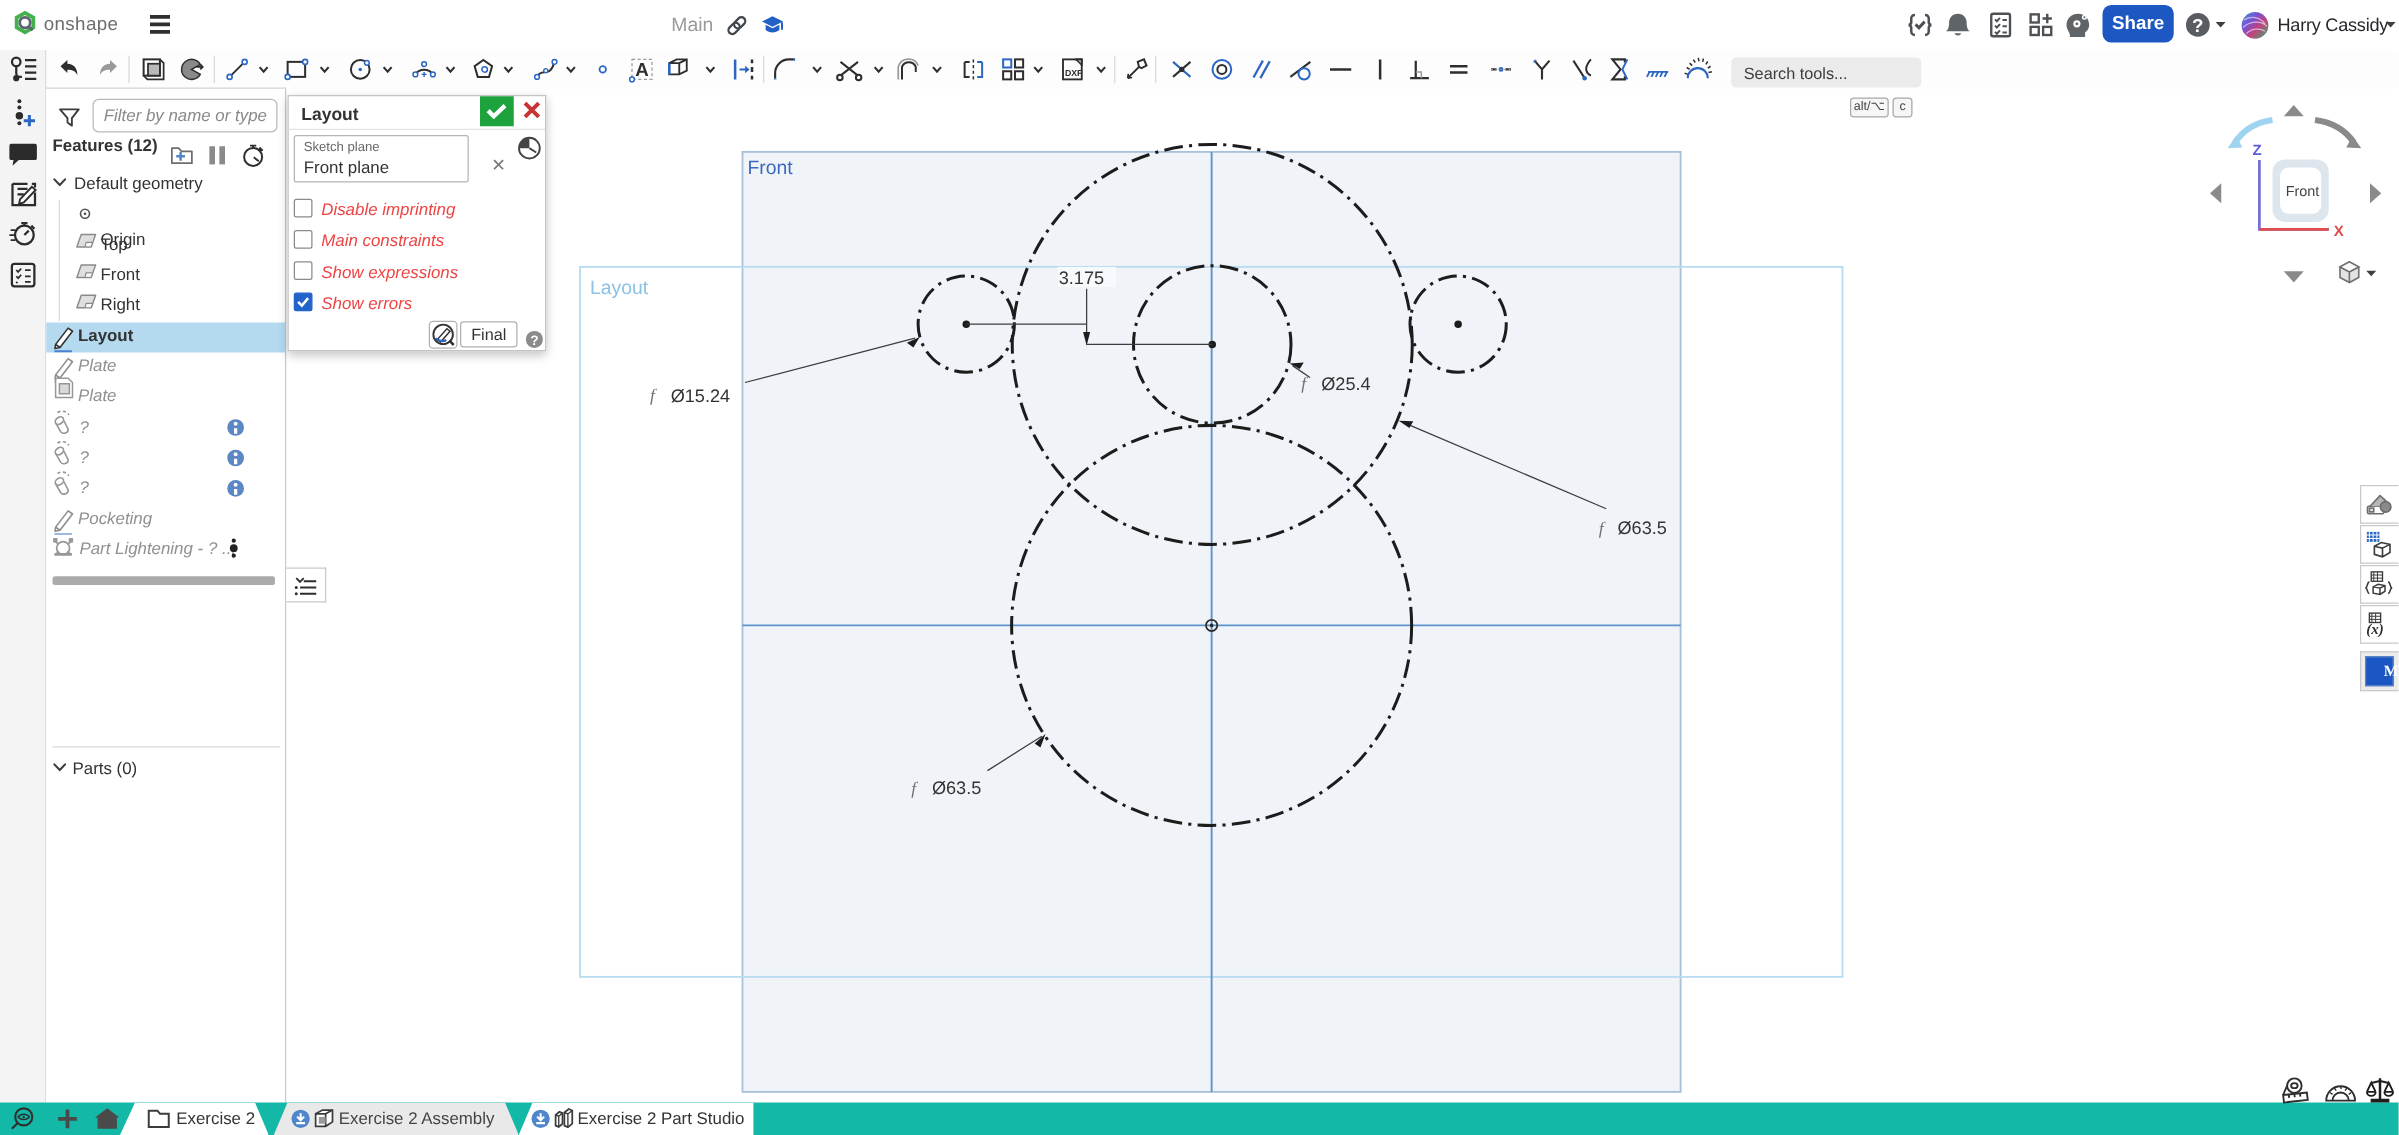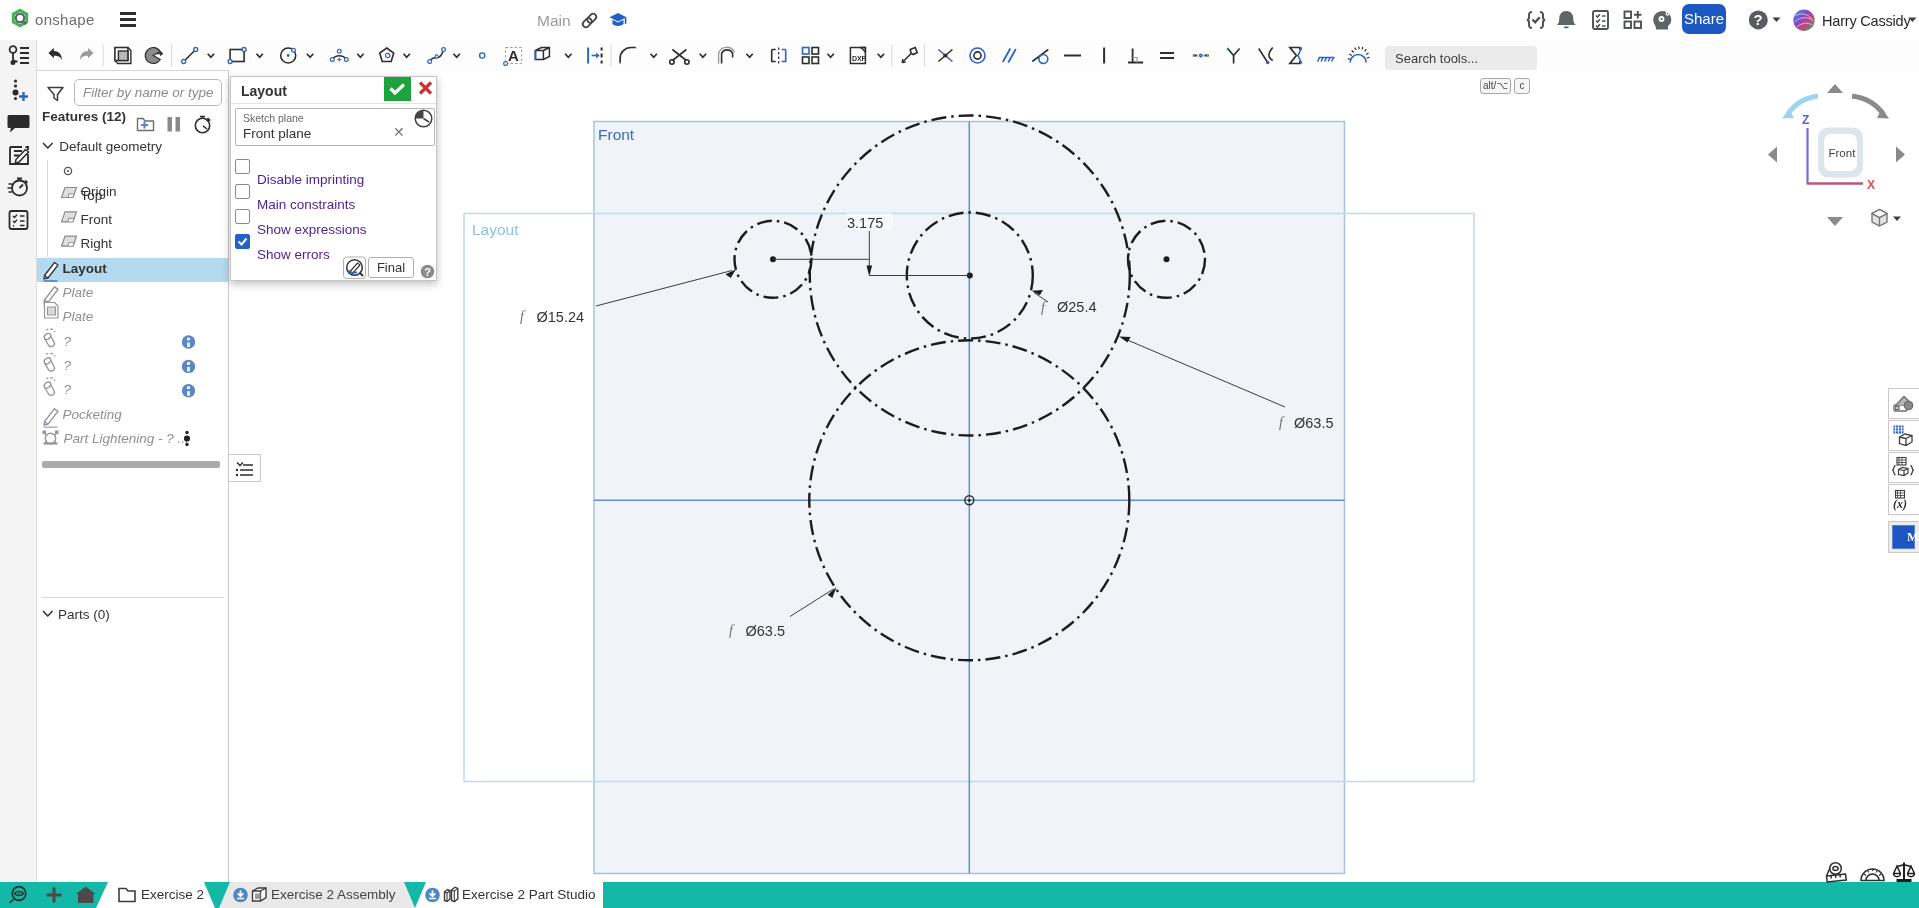--- a/index.html
+++ b/index.html
@@ -5,21 +5,21 @@
 * { margin:0; padding:0; box-sizing:border-box; }
 html,body { width:1919px; height:908px; overflow:hidden; background:#fff;
   font-family:"Liberation Sans", sans-serif; }
 #page { position:relative; width:1919px; height:908px; }
 
 #topbar { position:absolute; left:0; top:0; width:1919px; height:40px; background:#fff; }
 #doctitle { position:absolute; left:147px; top:7px; font-size:20px; font-weight:bold; color:#24262a; letter-spacing:-0.3px;}
 #main-lab { position:absolute; left:537px; top:12px; font-size:15.5px; color:#9a9a9a; }
 #onshape-word { position:absolute; left:35px; top:11px; font-size:15px; color:#6d6d6d; letter-spacing:0.3px;}
 #username { position:absolute; left:1822px; top:13px; font-size:14.5px; color:#26282c; white-space:nowrap; letter-spacing:-0.2px; }
-#sharebtn { position:absolute; left:1682px; top:4px; width:44px; height:30px; background:#1d58c2; border-radius:7px; color:#fff; font-size:15px; font-weight:normal; text-align:center; line-height:30px; }
+#sharebtn { position:absolute; left:1682px; top:4px; width:57px; height:30px; background:#1d58c2; border-radius:7px; color:#fff; font-size:15px; font-weight:bold; text-align:center; line-height:30px; }
 
 #toolbar { position:absolute; left:0; top:40px; width:1919px; height:31px; background:#fdfdfd; }
 #tbline { position:absolute; left:37px; top:70px; width:192px; height:1px; background:#d5d5d5; }
 #searchbox { position:absolute; left:1385px; top:46px; width:152px; height:24px; background:#ebebeb; border-radius:4px; }
 #searchbox span.t { position:absolute; left:10px; top:5px; font-size:13px; color:#3c3c3c; }
 .key { position:absolute; top:4px; height:16px; border:1px solid #a8a8a8; border-radius:3px; background:#f6f6f6; font-size:10px; color:#444; text-align:center; line-height:14px;margin-top:28px; }
 
 #strip { position:absolute; left:0; top:40px; width:37px; height:842px; background:#f4f4f4; border-right:1px solid #dcdcdc; }
 
 #fpanel { position:absolute; left:37px; top:71px; width:192px; height:811px; background:#fff; border-right:1px solid #c9c9c9; }
@@ -28,27 +28,27 @@
 .fhead { position:absolute; left:5px; top:38px; font-size:13.5px; font-weight:bold; color:#333; }
 .frow { position:absolute; left:0; width:192px; height:24px; font-size:13.5px; color:#333; }
 .frow .txt { position:absolute; top:4px; }
 .gray { color:#909090; font-style:italic; }
 #selrow { position:absolute; left:0; top:187px; width:191px; height:24px; background:#b5daf0; }
 
 #dlg { position:absolute; left:230px; top:76px; width:207px; height:205px; background:#fff; border:1px solid #c4c4c4; box-shadow:0 3px 8px rgba(0,0,0,0.25); }
 #dlg .title { position:absolute; left:10px; top:6px; font-size:14px; font-weight:bold; color:#333; }
 #dlg .okbtn { position:absolute; left:153px; top:0px; width:27px; height:24px; background:#1da23d; }
 #dlg .hline { position:absolute; left:0; top:26px; width:205px; height:1px; background:#e3e3e3; }
-#dlg .spbox { position:absolute; left:4px; top:31px; width:200px; height:38px; border:1px solid #b5b5b5; border-radius:2px; }
+#dlg .spbox { position:absolute; left:4px; top:31px; width:140px; height:38px; border:1px solid #b5b5b5; border-radius:2px; }
 #dlg .splab { position:absolute; left:7px; top:3px; font-size:10.5px; color:#666; }
 #dlg .spval { position:absolute; left:7px; top:17px; font-size:13.5px; color:#333; }
 #dlg .spx { position:absolute; left:157px; top:15px; font-size:14px; color:#777; }
 .ckrow { position:absolute; left:4px; width:200px; height:16px; }
 .ckbox { position:absolute; left:0; top:0; width:15px; height:15px; border:1px solid #8a8a8a; border-radius:2px; background:#fff; }
-.cklab { position:absolute; left:22px; top:13px; font-size:13.5px; color:#4c1d95; }
+.cklab { position:absolute; left:22px; top:1px; font-size:13.5px; color:#ef4444;font-style:italic; }
 #finalbtn { position:absolute; left:137px; top:180px; width:46px; height:21px; border:1px solid #b0b0b0; border-radius:3px; font-size:13px; color:#333; text-align:center; line-height:20px; }
 
 #botbar { position:absolute; left:0; top:882px; width:1919px; height:26px; background:#14b8a6; }
 .tab { position:absolute; top:0; height:26px; font-size:13.5px; color:#333; }
 
 .rtab { position:absolute; left:1888px; width:31px; height:31px; background:#fff; border:1px solid #c9c9c9; border-right:none; }
 svg { display:block; }
 #sketch { position:absolute; left:0; top:0; }
 </style>
 </head>

